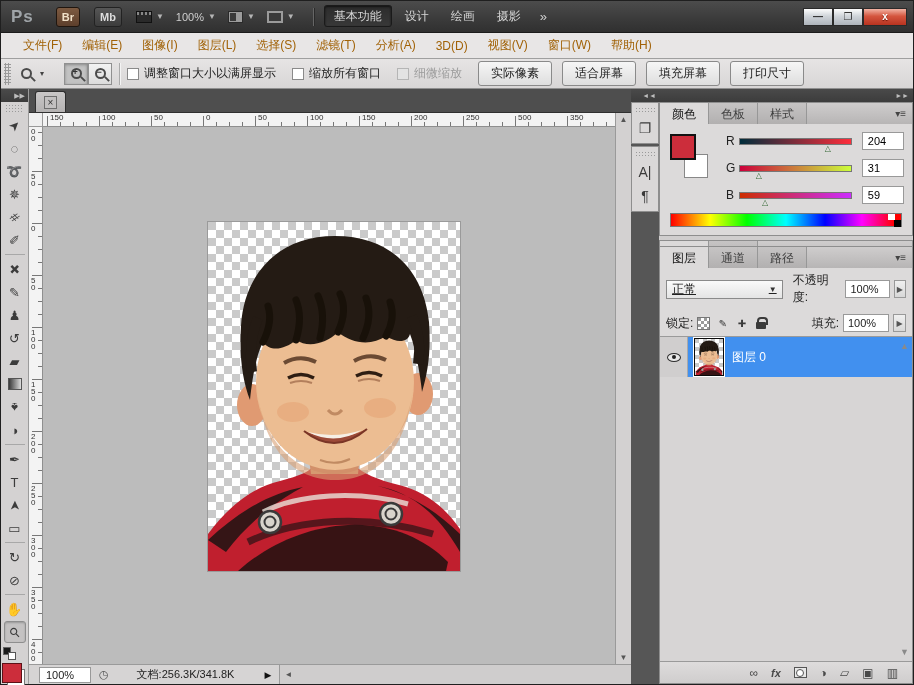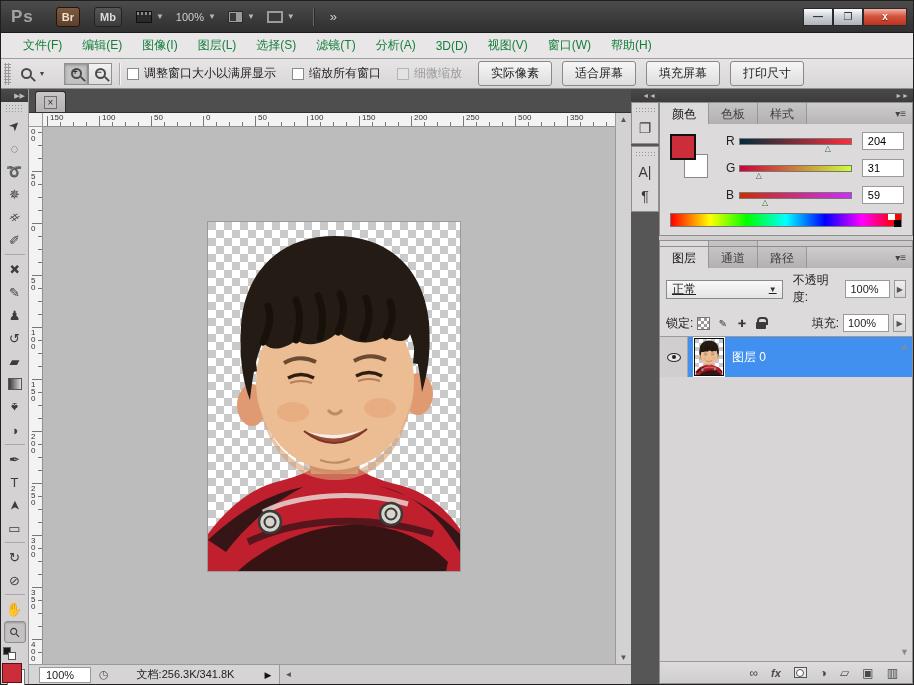--- a/index.html
+++ b/index.html
@@ -34,21 +34,21 @@
   .win-controls { margin-left:auto; display:flex; margin-right:6px; }
   .win-btn { width:30px; height:18px; display:flex; align-items:center; justify-content:center;
     border:1px solid #2a2a2a; background:linear-gradient(#fdfdfd,#cfd4d9 45%,#aeb4bb);
     color:#333; font-size:10px; font-weight:bold; }
   .win-btn.close { width:44px; background:linear-gradient(#f2b3a4,#d4553e 45%,#b83320);
     color:#fff; text-shadow:0 1px 1px #6b1005; }
 
   
   .menubar { position:absolute; left:0; top:32px; right:0; height:26px; background:#e8e6e6;
     border-bottom:1px solid #9f9f9f; display:flex; align-items:center; padding-left:12px; }
-  .menu-item { padding:4px 10px; color:#15803d; }
+  .menu-item { padding:4px 10px; color:#a16207; }
 
   
   .optionsbar { position:absolute; left:0; top:58px; right:0; height:30px;
     background:linear-gradient(#e6e4e4,#d8d6d6); border-bottom:1px solid #8f8f8f;
     display:flex; align-items:center; color:#222; }
   .grip { width:7px; height:22px; margin:0 6px 0 3px;
     background-image:radial-gradient(#9a9a9a 1px,transparent 1.2px); background-size:3px 3px; }
   .mag { position:relative; width:11px; height:11px; border:2px solid #4a4a4a; border-radius:50%; }
   .mag::after { content:""; position:absolute; width:6px; height:2px; background:#4a4a4a;
     right:-6px; bottom:-3px; transform:rotate(45deg); }
@@ -217,20 +217,21 @@
     <span class="tb-btn tb-mb">Mb</span>
     <span class="tb-icon film-icon"></span>
     <span class="caret">▼</span>
     <span class="zoom-level">100%</span>
     <span class="caret">▼</span>
     <span class="tb-icon arrange-icon"></span>
     <span class="caret">▼</span>
     <span class="tb-icon screen-icon"></span>
     <span class="caret">▼</span>
     <span class="ws-sep"></span>
+    <span id="workspaces"><span class="workspace active">基本功能</span><span class="workspace">设计</span><span class="workspace">绘画</span><span class="workspace">摄影</span></span>
     <span class="ws-more">»</span>
     <span class="win-controls">
       <span class="win-btn">—</span>
       <span class="win-btn">❐</span>
       <span class="win-btn close">x</span>
     </span>
   </div>
 
   <div class="menubar" id="menubar">
       <span class="menu-item">文件(F)</span>

